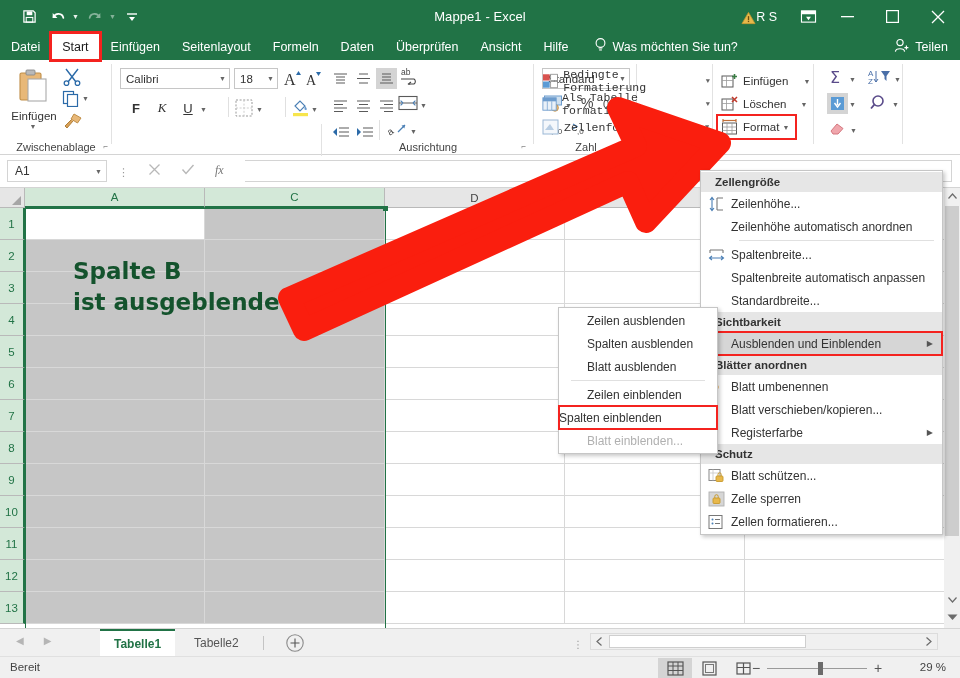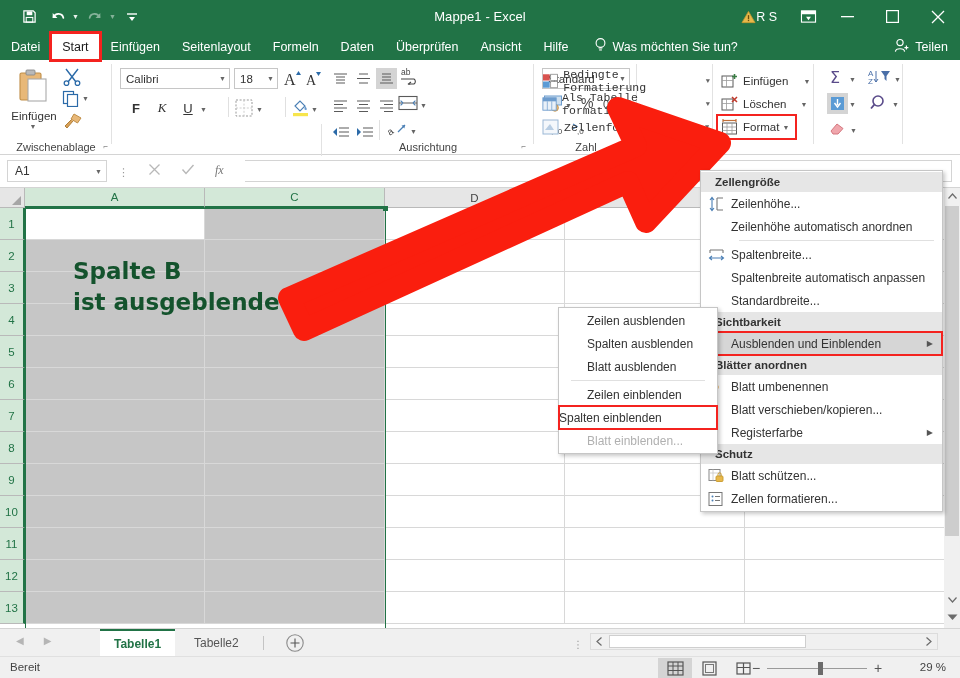--- a/index.html
+++ b/index.html
@@ -20,21 +20,21 @@
   .qat{ position:absolute; left:16px; top:0; height:33px; display:flex; align-items:center; gap:3px;}
   .qat .qbtn{ width:26px; height:26px; display:flex; align-items:center; justify-content:center; cursor:default;}
   .qat svg{ display:block; }
   .caret{ font-size:7px; line-height:1; opacity:.9; margin-left:-2px;}
   .title{
     position:absolute; left:0; top:0; width:960px; height:33px;
     display:flex; align-items:center; justify-content:center;
     font-size:13px; color:#fff; letter-spacing:.1px;
   }
   .tright{ position:absolute; right:0; top:0; height:33px; display:flex; align-items:center; }
-  .acct{ display:flex; align-items:center; margin-right:14px; font-size:12.5px;}
+  .acct{ display:flex; align-items:flex-end; margin-right:14px; font-size:12.5px;}
   .warn-tri{ position:relative; width:15px; height:13px;}
   .ribbondisp{ width:34px; height:33px; display:flex; align-items:center; justify-content:center;}
   .wbtn{ width:45px; height:33px; display:flex; align-items:center; justify-content:center; }
 
   
   .tabstrip{
     position:absolute; left:0; top:33px; width:960px; height:27px;
     background:#217346; display:flex; align-items:stretch;
   }
   .rtab{
@@ -849,20 +849,30 @@
             <rect x="1" y="1.5" width="11" height="11" fill="#fff" stroke="#888" stroke-width="1"></rect>
             <path d="M1 5 h11 M5 1.5 v11" stroke="#c5c5c5" stroke-width=".8"></path>
             <rect x="8" y="8" width="7" height="5.5" rx="1" fill="#e8b84b" stroke="#c79a2e" stroke-width=".9"></rect>
             <path d="M10 8 v-1.6 a1.6 1.6 0 0 1 3.2 0 V8" fill="none" stroke="#c79a2e" stroke-width="1"></path>
           </svg>
       </span>
       <span class="mlabel">Blatt schützen...</span>
     </div>
     <div class="mi">
       <span class="micon">
+        <svg width="17" height="16" viewBox="0 0 17 16">
+            <rect x="1" y="1" width="15" height="14" fill="#d6d6d6" stroke="#b0b0b0" stroke-width=".9"></rect>
+            <rect x="5" y="7" width="7" height="5.5" rx="1" fill="#e8b84b" stroke="#c79a2e" stroke-width=".9"></rect>
+            <path d="M6.8 7 V5.4 a1.7 1.7 0 0 1 3.4 0 V7" fill="none" stroke="#c79a2e" stroke-width="1"></path>
+          </svg>
+      </span>
+      <span class="mlabel">Zelle sperren</span>
+    </div>
+    <div class="mi">
+      <span class="micon">
         <svg width="16" height="16" viewBox="0 0 16 16">
             <rect x="1" y="1.5" width="13" height="13" fill="#fff" stroke="#777" stroke-width="1"></rect>
             <circle cx="4.5" cy="5.5" r="1" fill="#4a7fb5"></circle>
             <circle cx="4.5" cy="9.5" r="1" fill="#4a7fb5"></circle>
             <path d="M7 5.5 h5 M7 9.5 h5" stroke="#777" stroke-width="1"></path>
           </svg>
       </span>
       <span class="mlabel">Zellen formatieren...</span>
     </div>
   </div>

